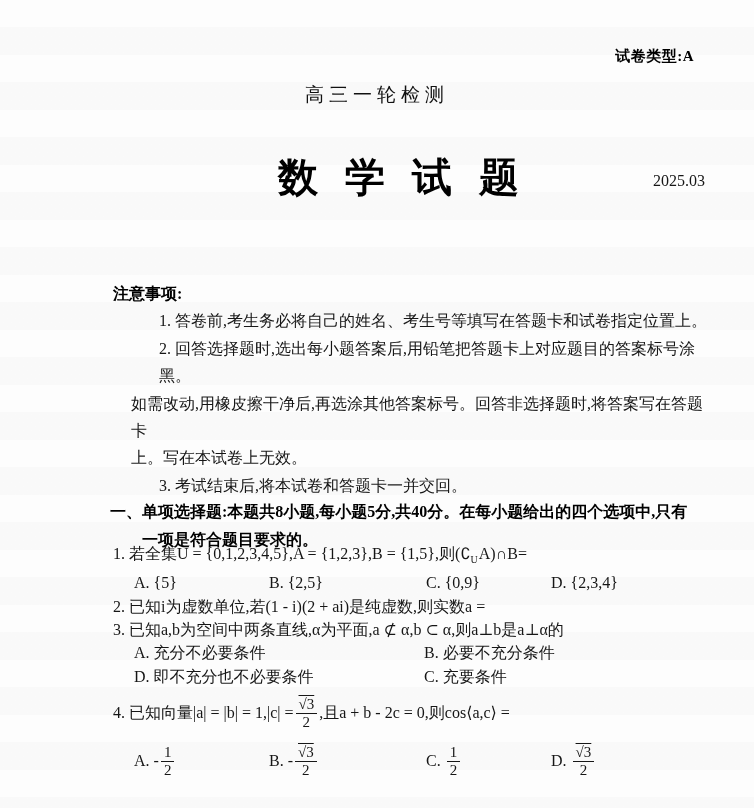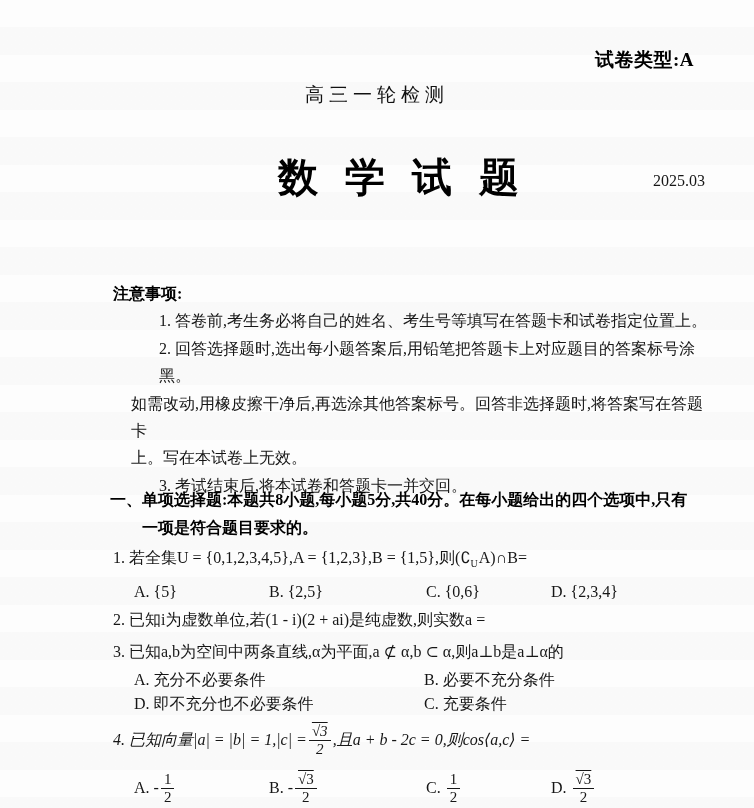--- a/index.html
+++ b/index.html
@@ -11,21 +11,21 @@
     background:#fdfdfd;
     background-image:repeating-linear-gradient(180deg,
       rgba(0,0,0,0) 0px, rgba(0,0,0,0) 27px,
       rgba(0,0,0,0.016) 27px, rgba(0,0,0,0.016) 55px);
     font-family:"Liberation Serif","DejaVu Serif",serif;
     color:#161616;
     overflow:hidden;
   }
   .paper-type {
     position:absolute; top:47px; right:60px;
-    font-size:19px; font-weight:bold; color:#000;
+    font-size:15px; font-weight:bold; color:#000;
     letter-spacing:0.5px;
   }
   .subtitle {
     position:absolute; top:82px; left:0; width:100%;
     text-align:center;
     font-size:19px; letter-spacing:5px; color:#111;
   }
   .main-title {
     position:absolute; top:150px; left:0; width:100%;
     padding-left:70px;
@@ -38,44 +38,43 @@
     font-size:16px;
   }
   .notices {
     position:absolute; top:280px; left:105px; right:40px;
     font-size:16px; line-height:27.4px;
   }
   .notice-title { font-weight:bold; color:#000; padding-left:8px; }
   .nline { padding-left:8px;margin-left:18px; }
   .nline.indent { padding-left:36px; }
   .section-head {
-    position:absolute; top:486px; left:105px; right:32px;
+    position:absolute; top:498px; left:105px; right:32px;
     font-size:16px; font-weight:bold; color:#000;
     line-height:28px;
   }
   .sline { padding-left:5px; }
   .sline.indent2 { padding-left:37px; }
   .questions {
     position:absolute; top:542px; left:105px; right:28px;
     font-size:16px;
   }
-  .stem { line-height:32px; padding-left:8px; }
+  .stem { line-height:23px; padding-left:8px; }
   .opts4 {
     display:grid; grid-template-columns:135px 157px 125px 1fr;
     padding-left:29px; line-height:24px;
   }
   .opts2 {
     display:grid; grid-template-columns:290px 1fr;
     padding-left:29px; line-height:24px;
   }
   .opt .olabel { margin-right:4px; }
   .q4stem {
     height:48px; display:flex; align-items:center;
     padding-left:8px;
-    font-style:italic;
   }
   .opts4.tall { line-height:normal; }
   .opts4.tall .opt {
     display:flex; align-items:center; height:48px;
   }
   .frac {
     display:inline-block; vertical-align:middle;
     text-align:center; line-height:1.08; margin:0 2px;
     font-size:15px;
   }
@@ -109,21 +108,21 @@
     <div class="sline">一、单项选择题:本题共8小题,每小题5分,共40分。在每小题给出的四个选项中,只有</div>
     <div class="sline indent2">一项是符合题目要求的。</div>
   </div>
 
   <div class="questions">
 
     <div class="stem"><span>1. 若全集U = {0,1,2,3,4,5},A = {1,2,3},B = {1,5},则(∁</span><span class="subsc">U</span><span>A)∩B=</span></div>
     <div class="opts4">
       <span class="opt"><span class="olabel">A.</span><span>{5}</span></span>
       <span class="opt"><span class="olabel">B.</span><span>{2,5}</span></span>
-      <span class="opt"><span class="olabel">C.</span><span>{0,6}</span></span>
+      <span class="opt"><span class="olabel">C.</span><span>{0,9}</span></span>
       <span class="opt"><span class="olabel">D.</span><span>{2,3,4}</span></span>
     </div>
 
     <div class="stem">2. 已知i为虚数单位,若(1 - i)(2 + ai)是纯虚数,则实数a =</div>
 
     <div class="stem">3. 已知a,b为空间中两条直线,α为平面,a ⊄ α,b ⊂ α,则a⊥b是a⊥α的</div>
     <div class="opts2">
       <span class="opt"><span class="olabel">A.</span><span>充分不必要条件</span></span>
       <span class="opt"><span class="olabel">B.</span><span>必要不充分条件</span></span>
     </div>

